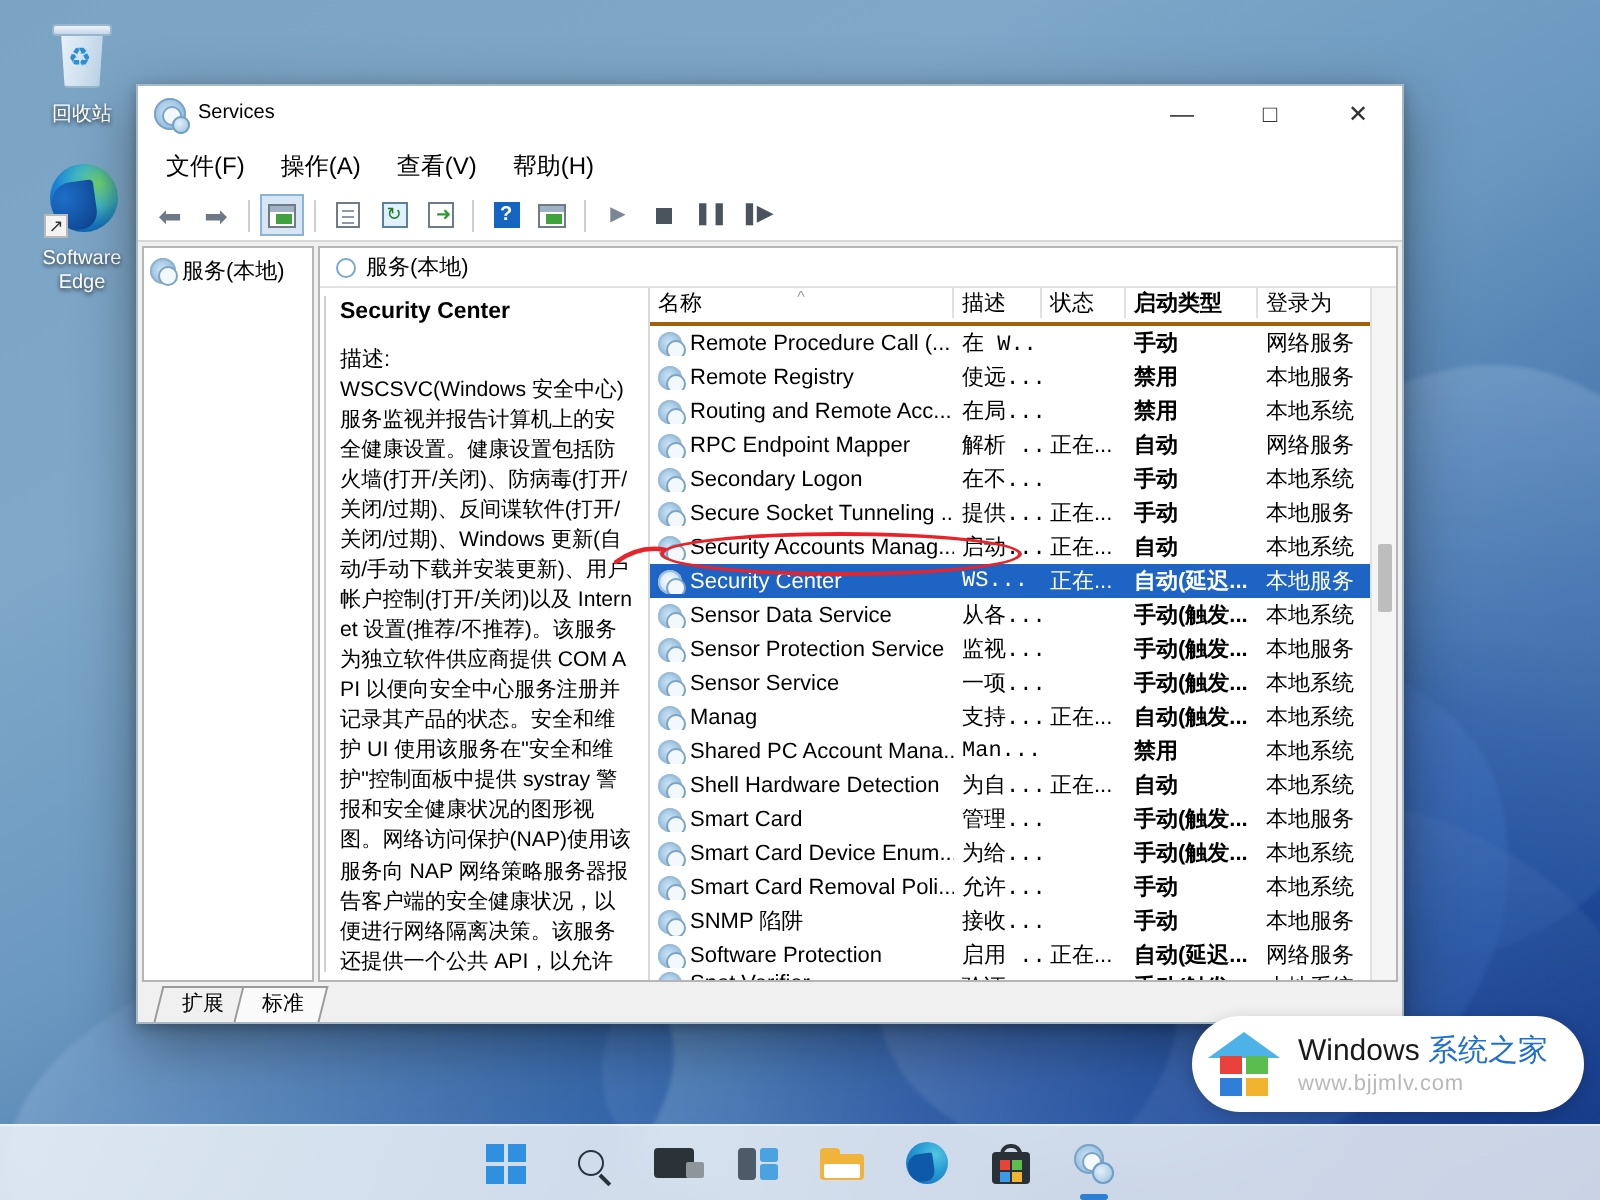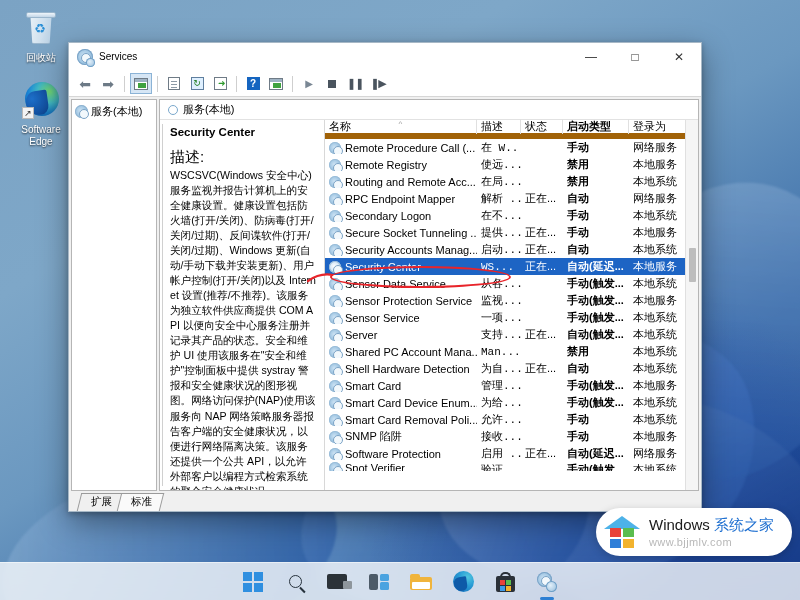--- a/index.html
+++ b/index.html
@@ -223,28 +223,28 @@
   .desc-col {
     width: 165px; flex: none; padding: 6px 8px 6px 10px;
     border-right: 1px solid #d8d8d8; overflow: hidden;
     position: relative;
   }
   .desc-col::before {
     content: ""; position: absolute; left: 2px; top: 4px; bottom: 4px;
     width: 1px; background: #d0d0d0;
   }
   .desc-title { font-size: 11.5px; font-weight: bold; margin-bottom: 10px; }
-  .desc-label { font-size: 15px; margin-bottom: 1px; }
+  .desc-label { font-size: 11px; margin-bottom: 1px; }
   .desc-body { font-size: 10.6px; line-height: 1.42; word-break: break-all; }
 
   
   .table-col { flex: 1; min-width: 0; display: flex; flex-direction: column; position: relative; }
   .tbl-head {
-    display: flex; height: 19px; align-items: center; flex: none;
-    background: #fff; border-bottom: 6px solid #a16207;
+    display: flex; height: 19px; align-items: flex-start; flex: none;
+    background: #fff; border-bottom: 2px solid #a16207;
     font-size: 11px;
   }
   .th {
     display: flex; align-items: center; padding: 0 4px;
     border-right: 1px solid #e0e0e0; position: relative; overflow: hidden;
     white-space: nowrap;
   }
   .th .sort-caret {
     position: absolute; left: 50%; top: 1px; transform: translateX(-50%);
     font-size: 8px; color: #9a9a9a; line-height: 1;
@@ -451,20 +451,26 @@
         <div class="svc-gear-2"></div>
       </div>
       <div class="title-text">Services</div>
       <div class="win-btns">
         <div class="win-btn">—</div>
         <div class="win-btn">□</div>
         <div class="win-btn close">✕</div>
       </div>
     </div>
 
+    <div class="menubar">
+      <div class="menu-item">文件(F)</div>
+      <div class="menu-item">操作(A)</div>
+      <div class="menu-item">查看(V)</div>
+      <div class="menu-item">帮助(H)</div>
+    </div>
 
     <div class="toolbar">
       <div class="tb-btn">
           <span class="arrow-gray">⬅</span>
         </div>
       <div class="tb-btn">
           <span class="arrow-gray">➡</span>
         </div>
       <div class="tb-sep"></div>
       <div class="tb-btn pressed">
@@ -669,21 +675,21 @@
                   <div class="cell c-desc">一项...</div>
                   <div class="cell c-state"></div>
                   <div class="cell c-start">手动(触发...</div>
                   <div class="cell c-login">本地系统</div>
                 </div>
                 <div class="row">
                   <div class="cell c-name name">
                     <span class="row-ico">
                       <span class="svc-gear"></span>
                     </span>
-                    <span>Server</span>
+                    <span>Manag</span>
                   </div>
                   <div class="cell c-desc">支持...</div>
                   <div class="cell c-state">正在...</div>
                   <div class="cell c-start">自动(触发...</div>
                   <div class="cell c-login">本地系统</div>
                 </div>
                 <div class="row">
                   <div class="cell c-name name">
                     <span class="row-ico">
                       <span class="svc-gear"></span>

